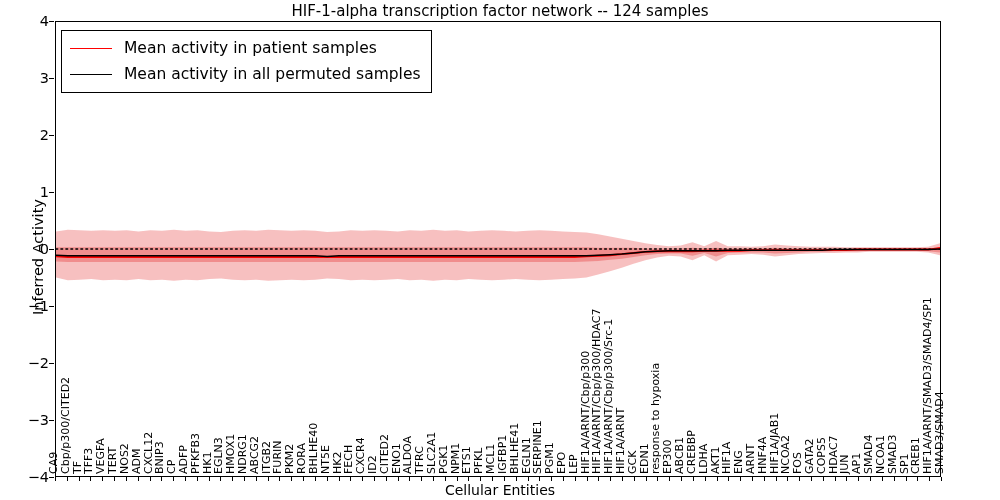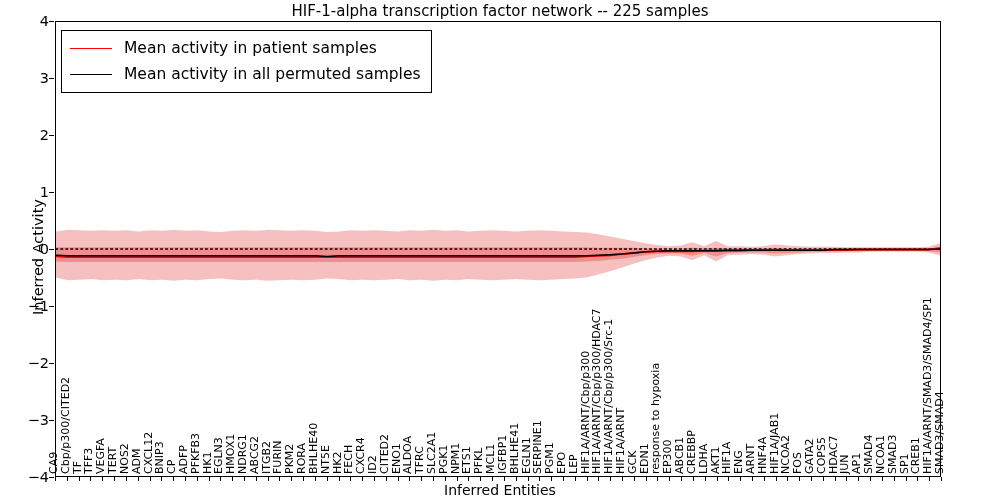--- a/index.html
+++ b/index.html
@@ -62,24 +62,24 @@
   }
   .legrow{display:flex;align-items:center;height:26px;}
   .legline{width:42px;height:0;border-top-width:1.6px;border-top-style:solid;margin-right:12px;}
   .legtext{font-size:15.5px;color:#000;}
 </style>
 </head>
 <body>
 
 <div id="fig">
 
-  <div id="title">HIF-1-alpha transcription factor network -- 225 samples</div>
+  <div id="title">HIF-1-alpha transcription factor network -- 124 samples</div>
 
   <div id="ylabel">Inferred Activity</div>
-  <div id="xlabel">Inferred Entities</div>
+  <div id="xlabel">Cellular Entities</div>
 
   <div id="yticks">
       <div class="ytick" style="top: 0px;">4</div>
       <div class="ytick" style="top: 57px;">3</div>
       <div class="ytick" style="top: 114px;">2</div>
       <div class="ytick" style="top: 171px;">1</div>
       <div class="ytick" style="top: 228px;">0</div>
       <div class="ytick" style="top: 285px;">−1</div>
       <div class="ytick" style="top: 342px;">−2</div>
       <div class="ytick" style="top: 399px;">−3</div>

